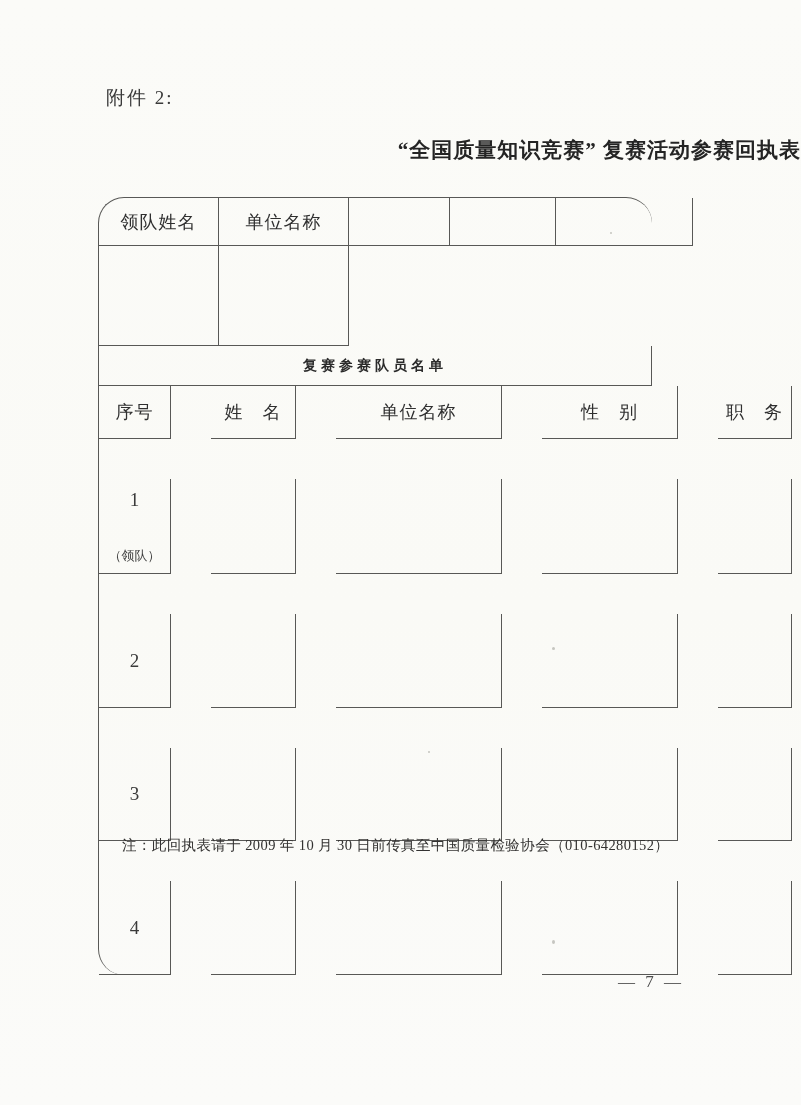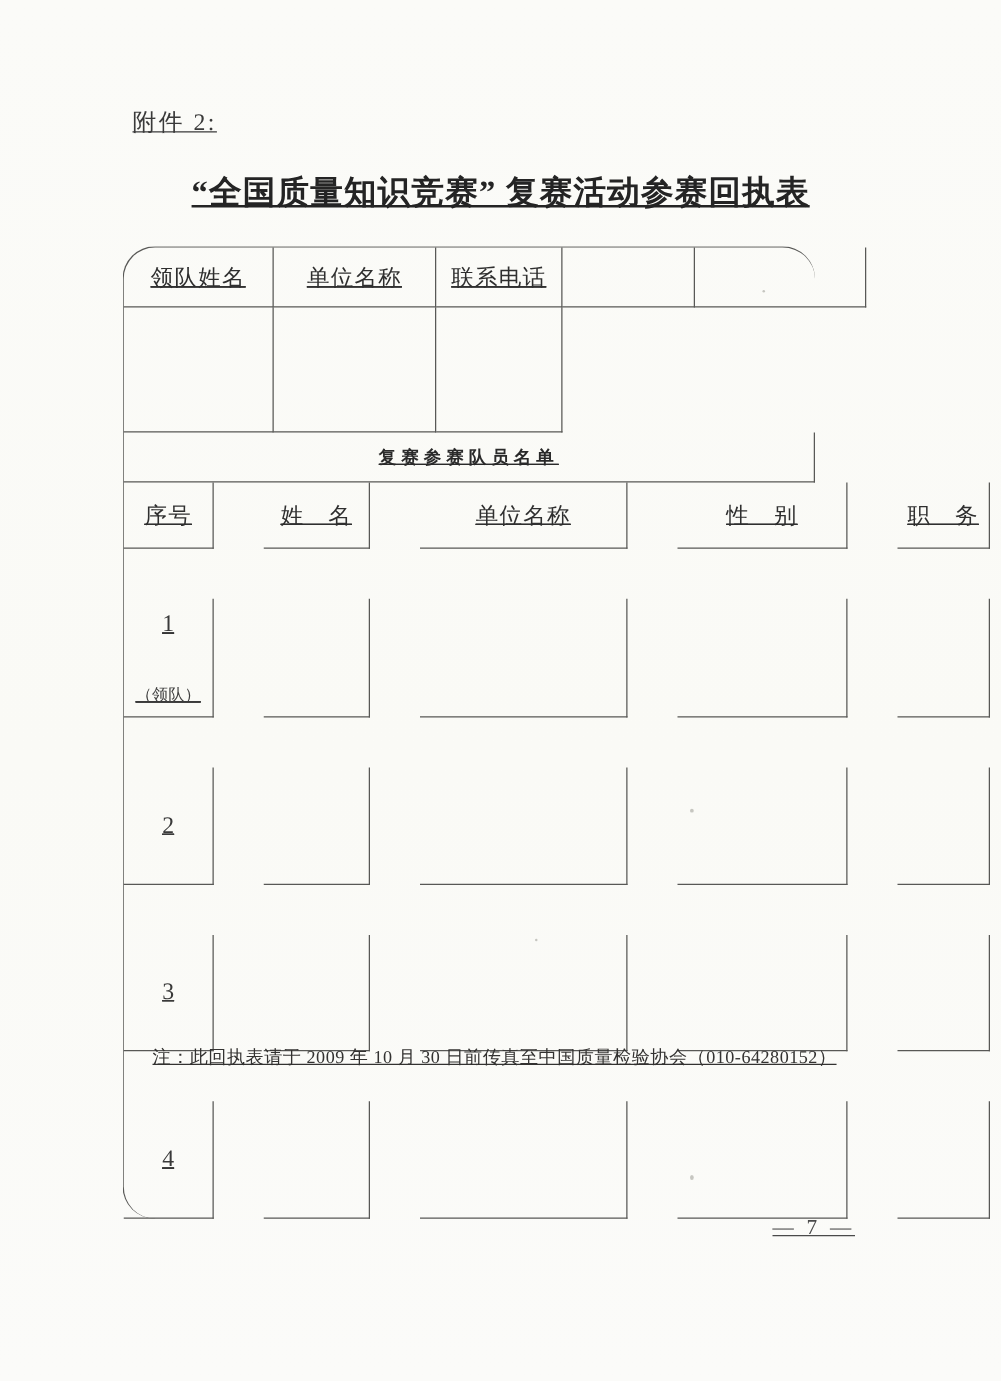--- a/index.html
+++ b/index.html
@@ -1,15 +1,15 @@
 <!DOCTYPE html>
 <html><head>
 <meta charset="utf-8">
 <style>
-  * { margin: 0; padding: 0; box-sizing: border-box; text-decoration: underline; }
+  * { margin: 0; padding: 0; box-sizing: border-box; }
   html, body { width: 801px; height: 1105px; }
   body {
     font-family: "Liberation Serif", "DejaVu Serif", serif;
     background: #ffffff;
   }
   .page {
     position: relative;
     width: 801px;
     height: 1105px;
     background: linear-gradient(180deg, #fbfbf8 0%, #fafaf6 55%, #fbfbf9 100%);
@@ -22,22 +22,22 @@
     top: 85px;
     font-size: 19px;
     letter-spacing: 2px;
     color: #3a3a3a;
   }
   .doc-title {
     position: absolute;
     left: 0;
     top: 136px;
     width: 100%;
-    text-align: center;
-    font-size: 26px;
+    text-align: right;
+    font-size: 21px;
     font-weight: bold;
     letter-spacing: 1px;
     color: #242424;
   }
   .form-table {
     position: absolute;
     left: 98px;
     top: 197px;
     width: 554px;
     border-top: 1px solid #585856;
@@ -116,21 +116,20 @@
 
   <div class="attachment-label">附件 2:</div>
 
   <div class="doc-title">“全国质量知识竞赛” 复赛活动参赛回执表</div>
 
   <div class="form-table">
 
     <div class="grid-a">
       <div class="cell hcell">领队姓名</div>
       <div class="cell hcell">单位名称</div>
-      <div class="cell hcell">联系电话</div>
       <div class="cell"></div>
       <div class="cell"></div>
       <div class="cell"></div>
       <div class="cell"></div>
       <div class="cell"></div>
     </div>
 
     <div class="section-title-row">复赛参赛队员名单</div>
 
     <div class="grid-c">

